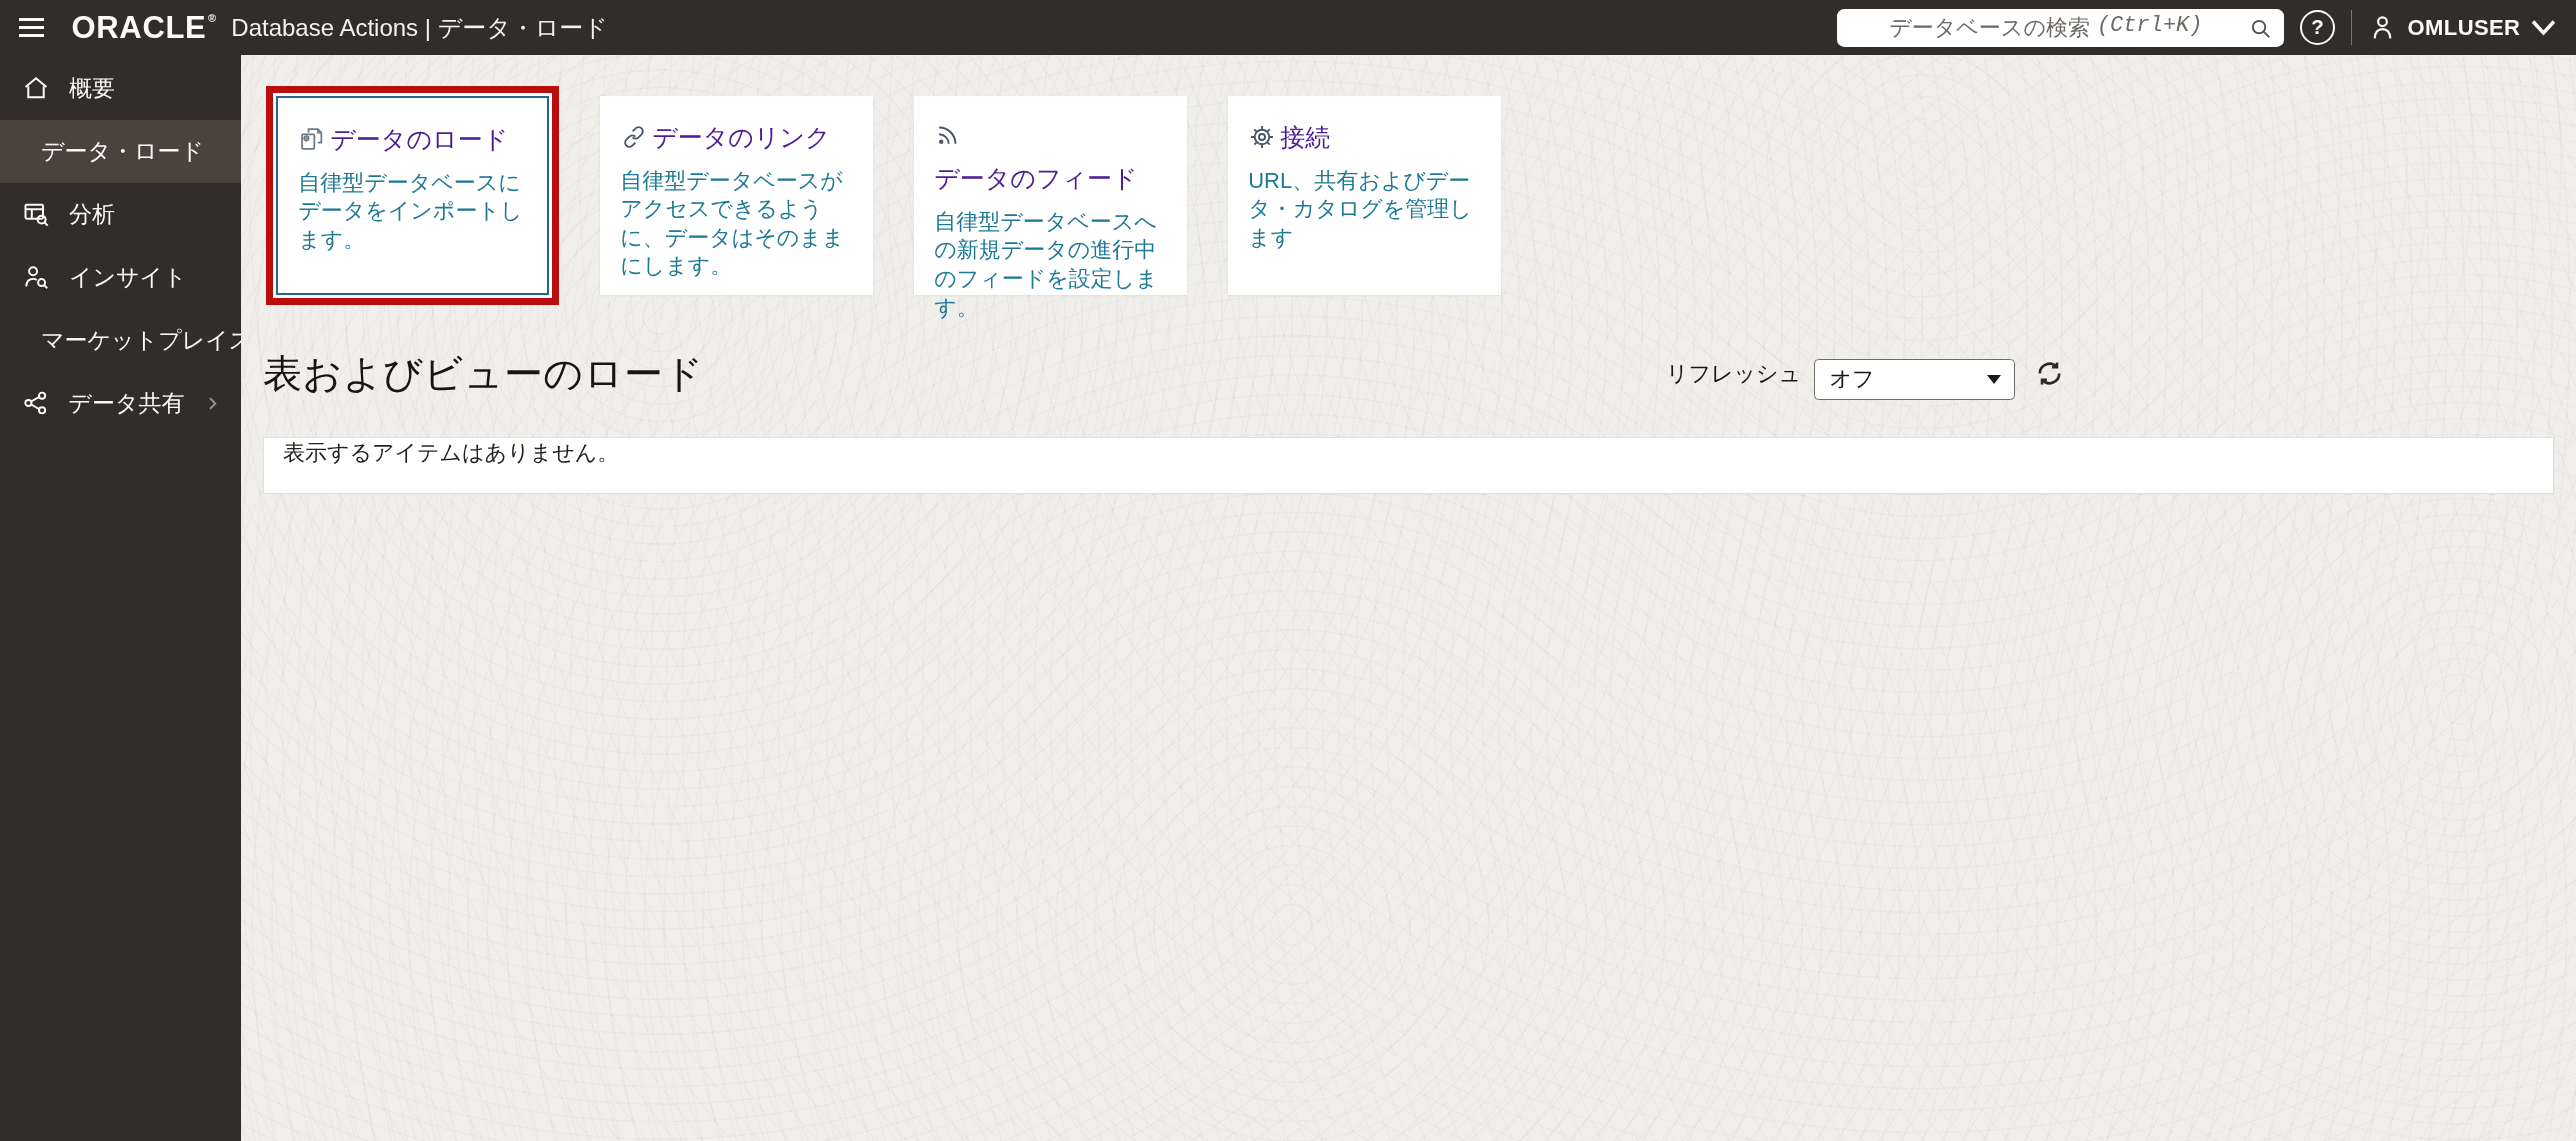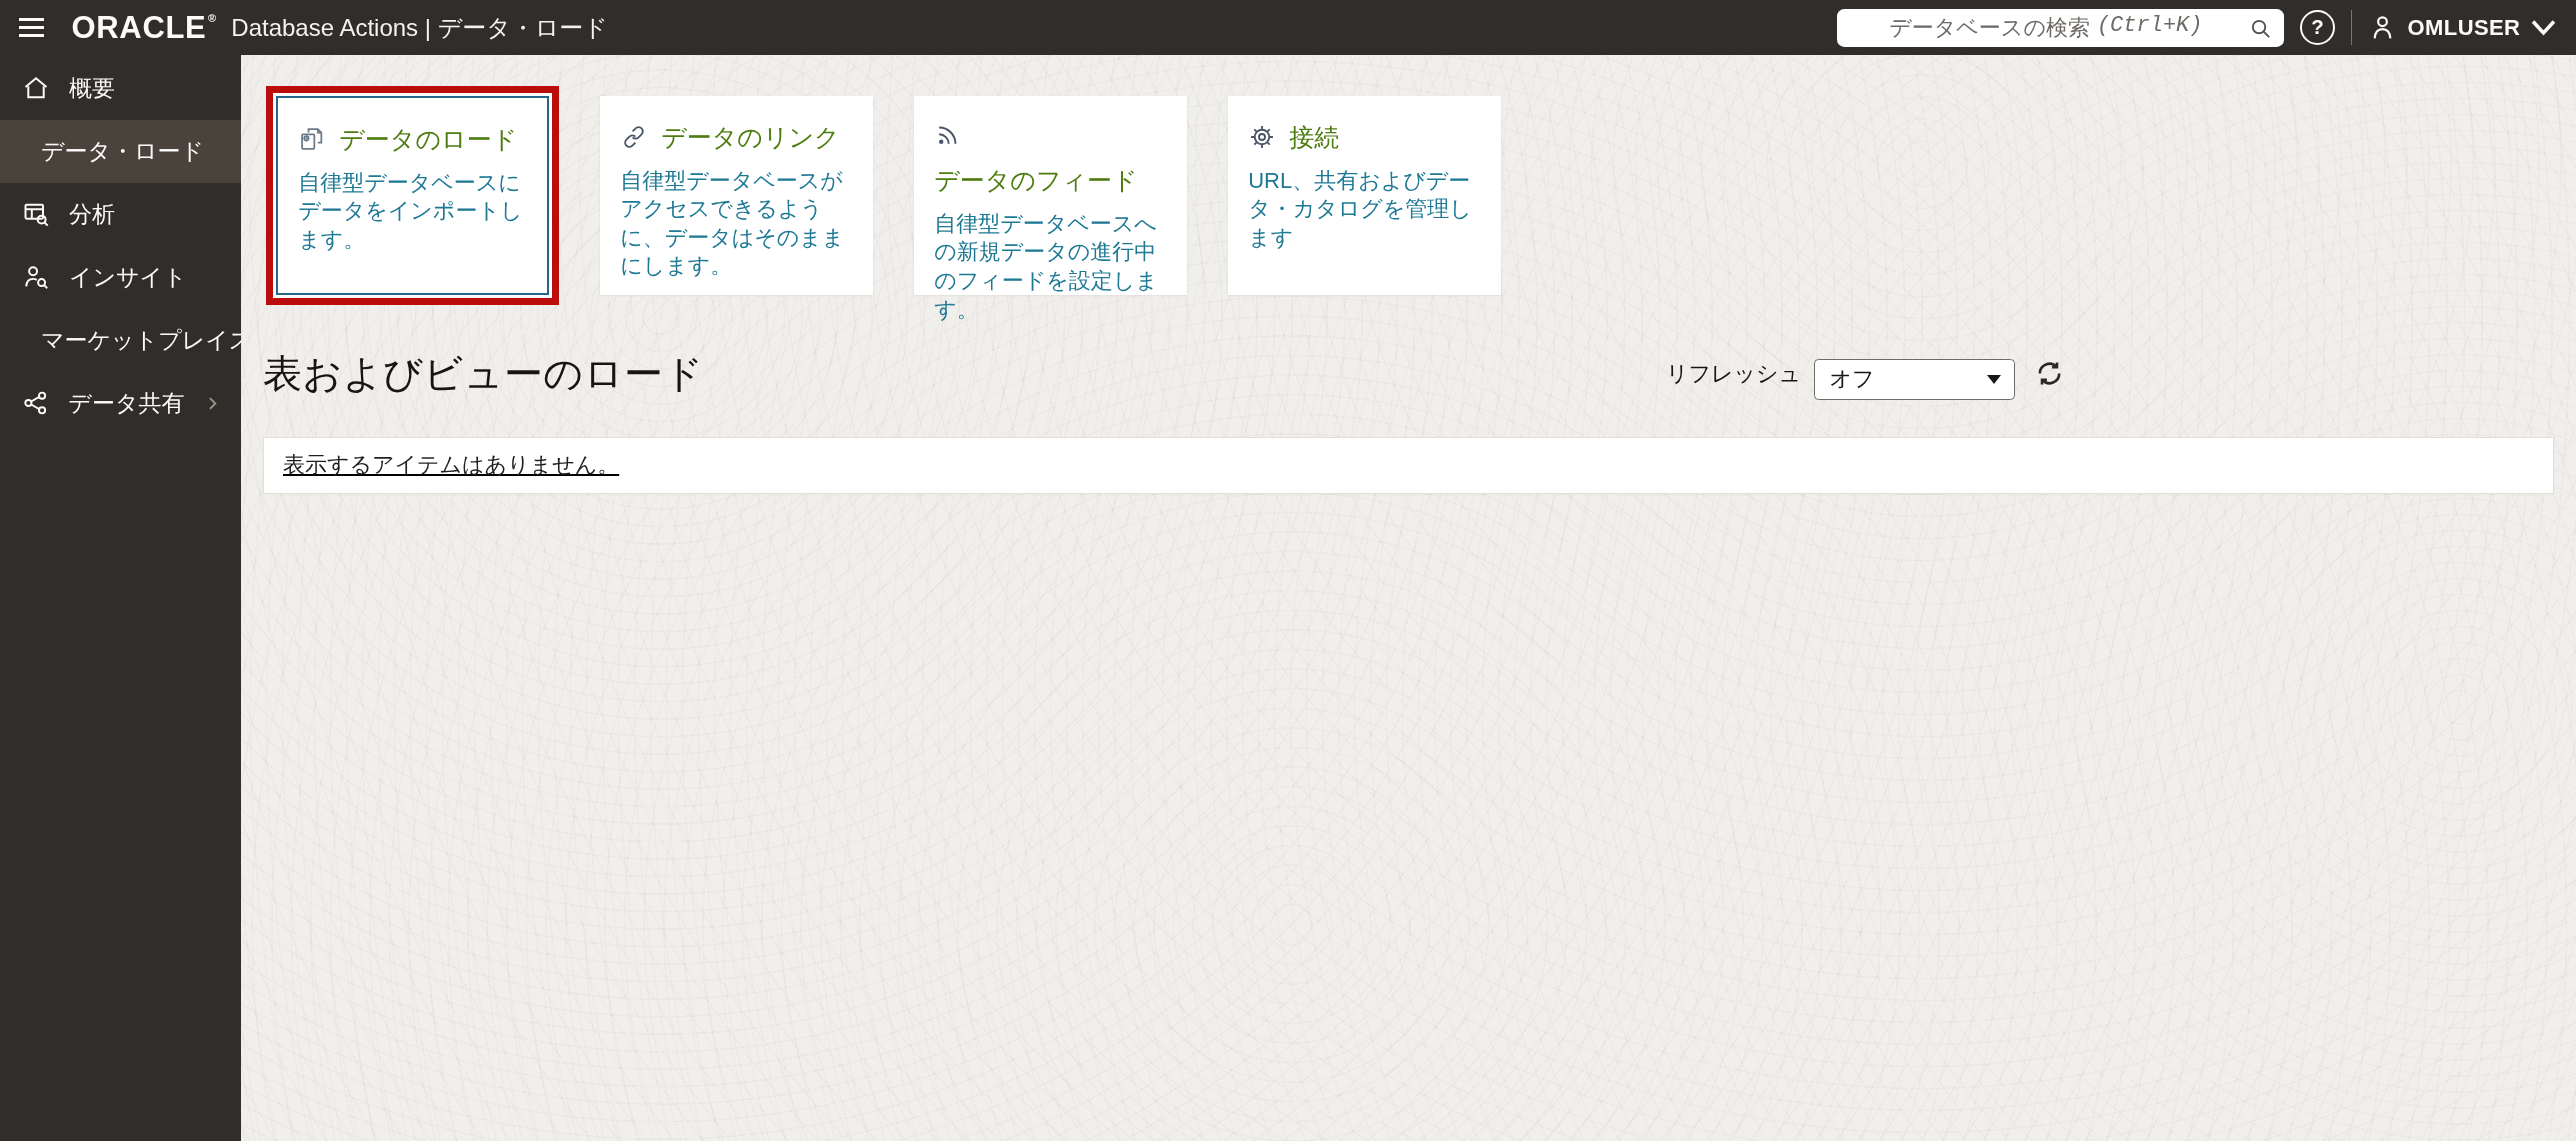--- a/index.html
+++ b/index.html
@@ -74,21 +74,21 @@
     padding:25px 20.4px; cursor:pointer;
     box-shadow:0 0.7px 2.2px rgba(90,80,70,0.14);
     margin-top:9.5px;
   }
   .card-highlight {
     border:7.3px solid #bc0d0d; background:#fff; padding:2.9px; margin-top:0;
   }
   .card-highlight .card {
     margin-top:0; border:2.2px solid #25688a; box-shadow:none;
   }
-  .card-title { display:flex; align-items:center; gap:13px; color:#4d7c0f; font-size:25px;font-family:Liberation Mono, monospace; }
+  .card-title { display:flex; align-items:center; gap:4px; color:#4c1d95; font-size:25px; }
   .card.stacked .card-title { display:block; }
   .card.stacked .card-title .t { display:block; margin-top:7.3px; }
   .card-desc { margin-top:13px; font-size:22px; line-height:1.3; color:#1e7995; }
 
   .section-row { display:flex; align-items:center; margin:42px 22px 0 22px; }
   .section-title { font-size:39px; font-weight:400; color:#161513; letter-spacing:0.4px; }
   .refresh-group { margin-left:auto; margin-right:489px; display:flex; align-items:center; }
   .refresh-label { font-size:22px; color:#161513; margin-right:13px; }
   .select {
     width:201px; height:41px; background:#fff;
@@ -97,23 +97,22 @@
   }
   .select .value { font-size:22px; color:#161513; }
   .select .caret { margin-left:auto; width:0; height:0;
     border-left:7.3px solid transparent; border-right:7.3px solid transparent;
     border-top:9.5px solid #1a1816; }
   .refresh-btn { background:none; border:none; margin-left:19px; cursor:pointer; display:flex; }
 
   .empty-bar {
     margin:36px 22px 0 22px; height:57px; background:#fff;
     border:0.7px solid #e2dfda;
-    display:flex; align-items:center; padding-left:19px;
+    display:flex; padding-left:19px;
     box-shadow:0 0.7px 1.5px rgba(90,80,70,0.08);
-    text-decoration:underline;
   }
   .empty-text { font-size:22px; color:#211f1c; }
 </style>
 </head>
 <body>
 
 <header class="app-header">
   <button class="hamburger">
     <i></i>
       <i></i>

